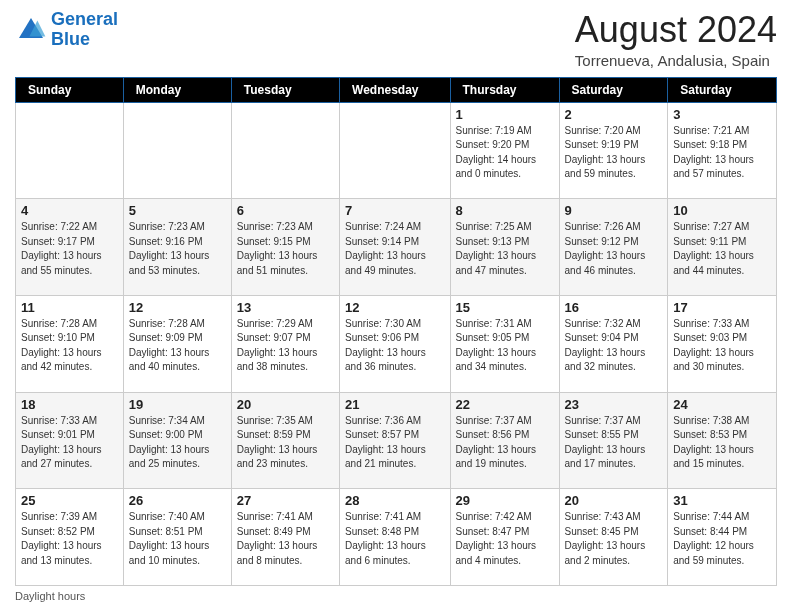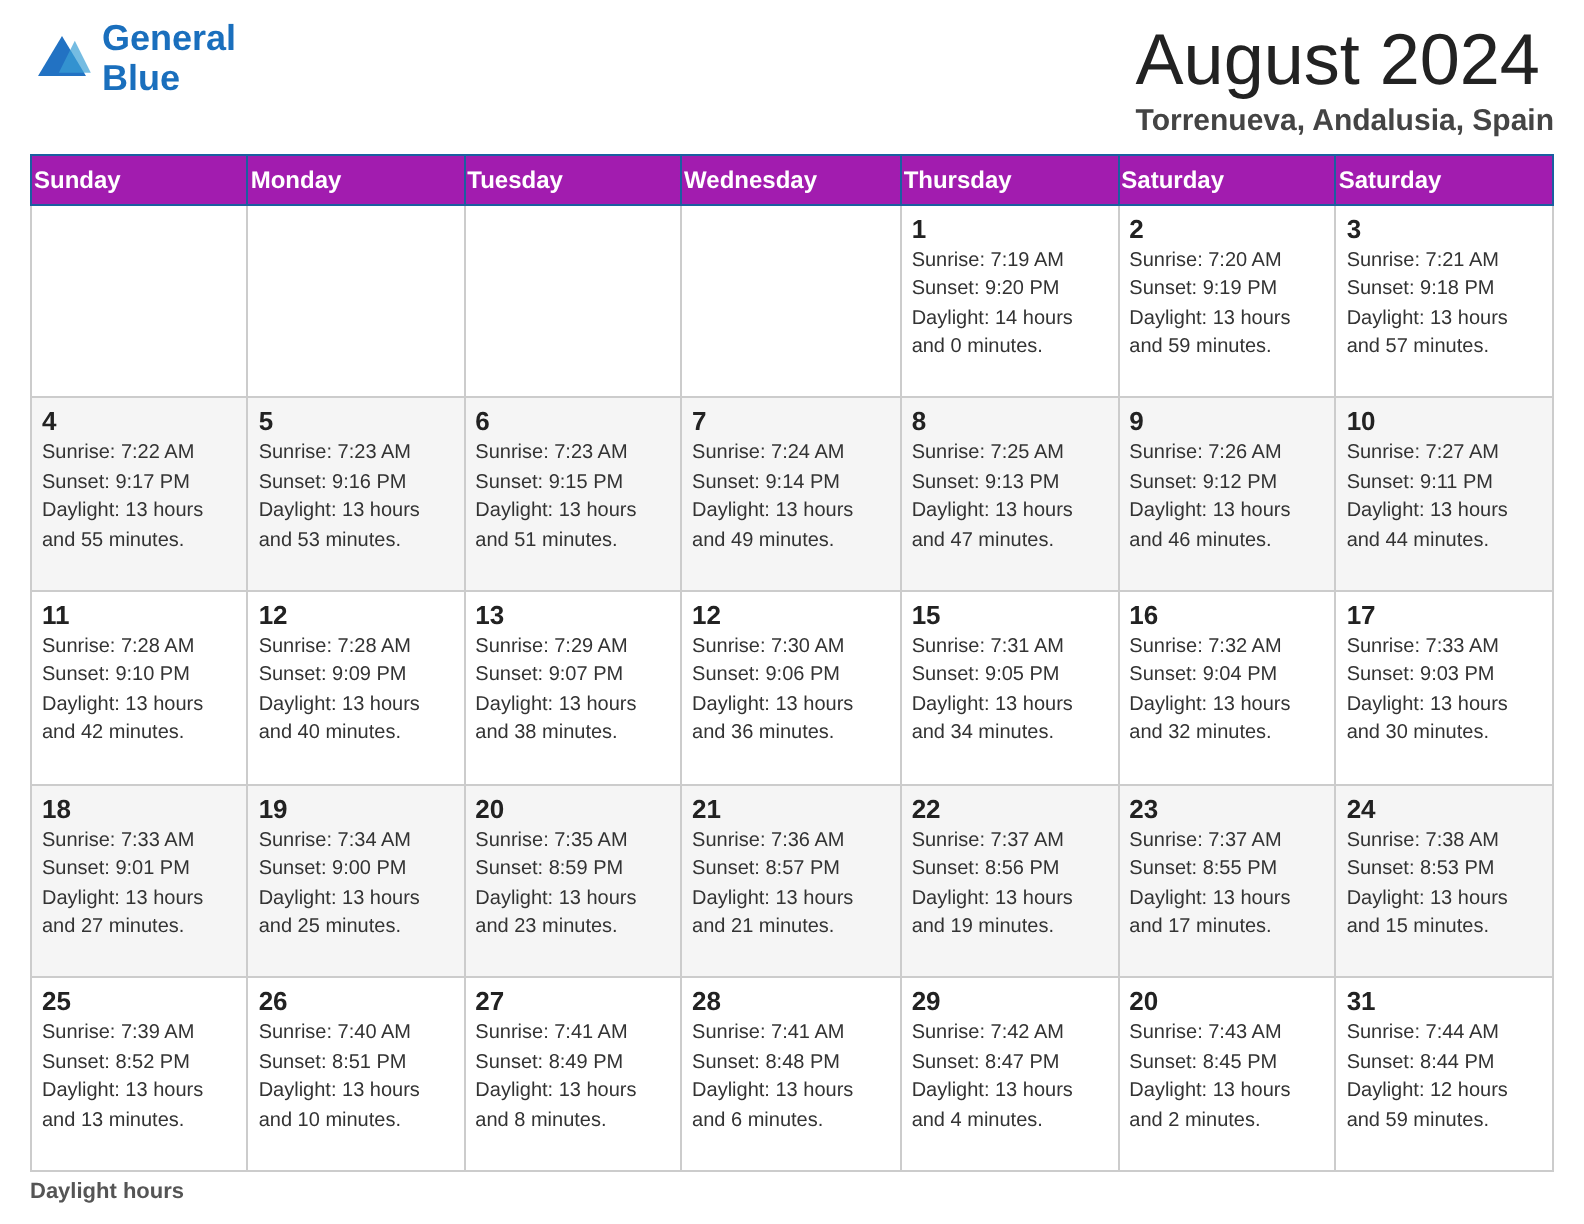--- a/index.html
+++ b/index.html
@@ -45,32 +45,31 @@
     .main-title {
       font-size: 36px;
       font-weight: normal;
       color: #222;
       line-height: 1.1;
     }
     .subtitle {
       font-size: 15px;
       color: #444;
       margin-top: 2px;
-      font-weight: bold;
     }
     .calendar-table {
       width: 100%;
       border-collapse: collapse;
       flex: 1;
       font-size: 10.5px;
     }
     .calendar-table thead th {
-      background-color: #a21caf;
+      background-color: #000000;
       color: #fff;
-      padding: 5px 1px;
+      padding: 5px 12px;
       text-align: left;
       font-size: 12px;
       font-weight: bold;
       border: 1px solid #1a5fa0;
     }
     .calendar-table tbody td {
       border: 1px solid #ccc;
       vertical-align: top;
       padding: 4px 5px;
       width: 113px;
@@ -92,21 +91,20 @@
       font-size: 10px;
       line-height: 1.45;
     }
     .empty-cell {
       background: #fff !important;
     }
     .footer {
       margin-top: 4px;
       font-size: 11px;
       color: #555;
-      font-weight: bold;
     }
   </style>
 </head>
 <body>
 
 <div class="page">
   <div class="header">
     <div class="logo">
       <svg class="logo-icon" viewBox="0 0 40 40">
         <polygon points="20,5 35,30 5,30" fill="#2272c3"></polygon>

